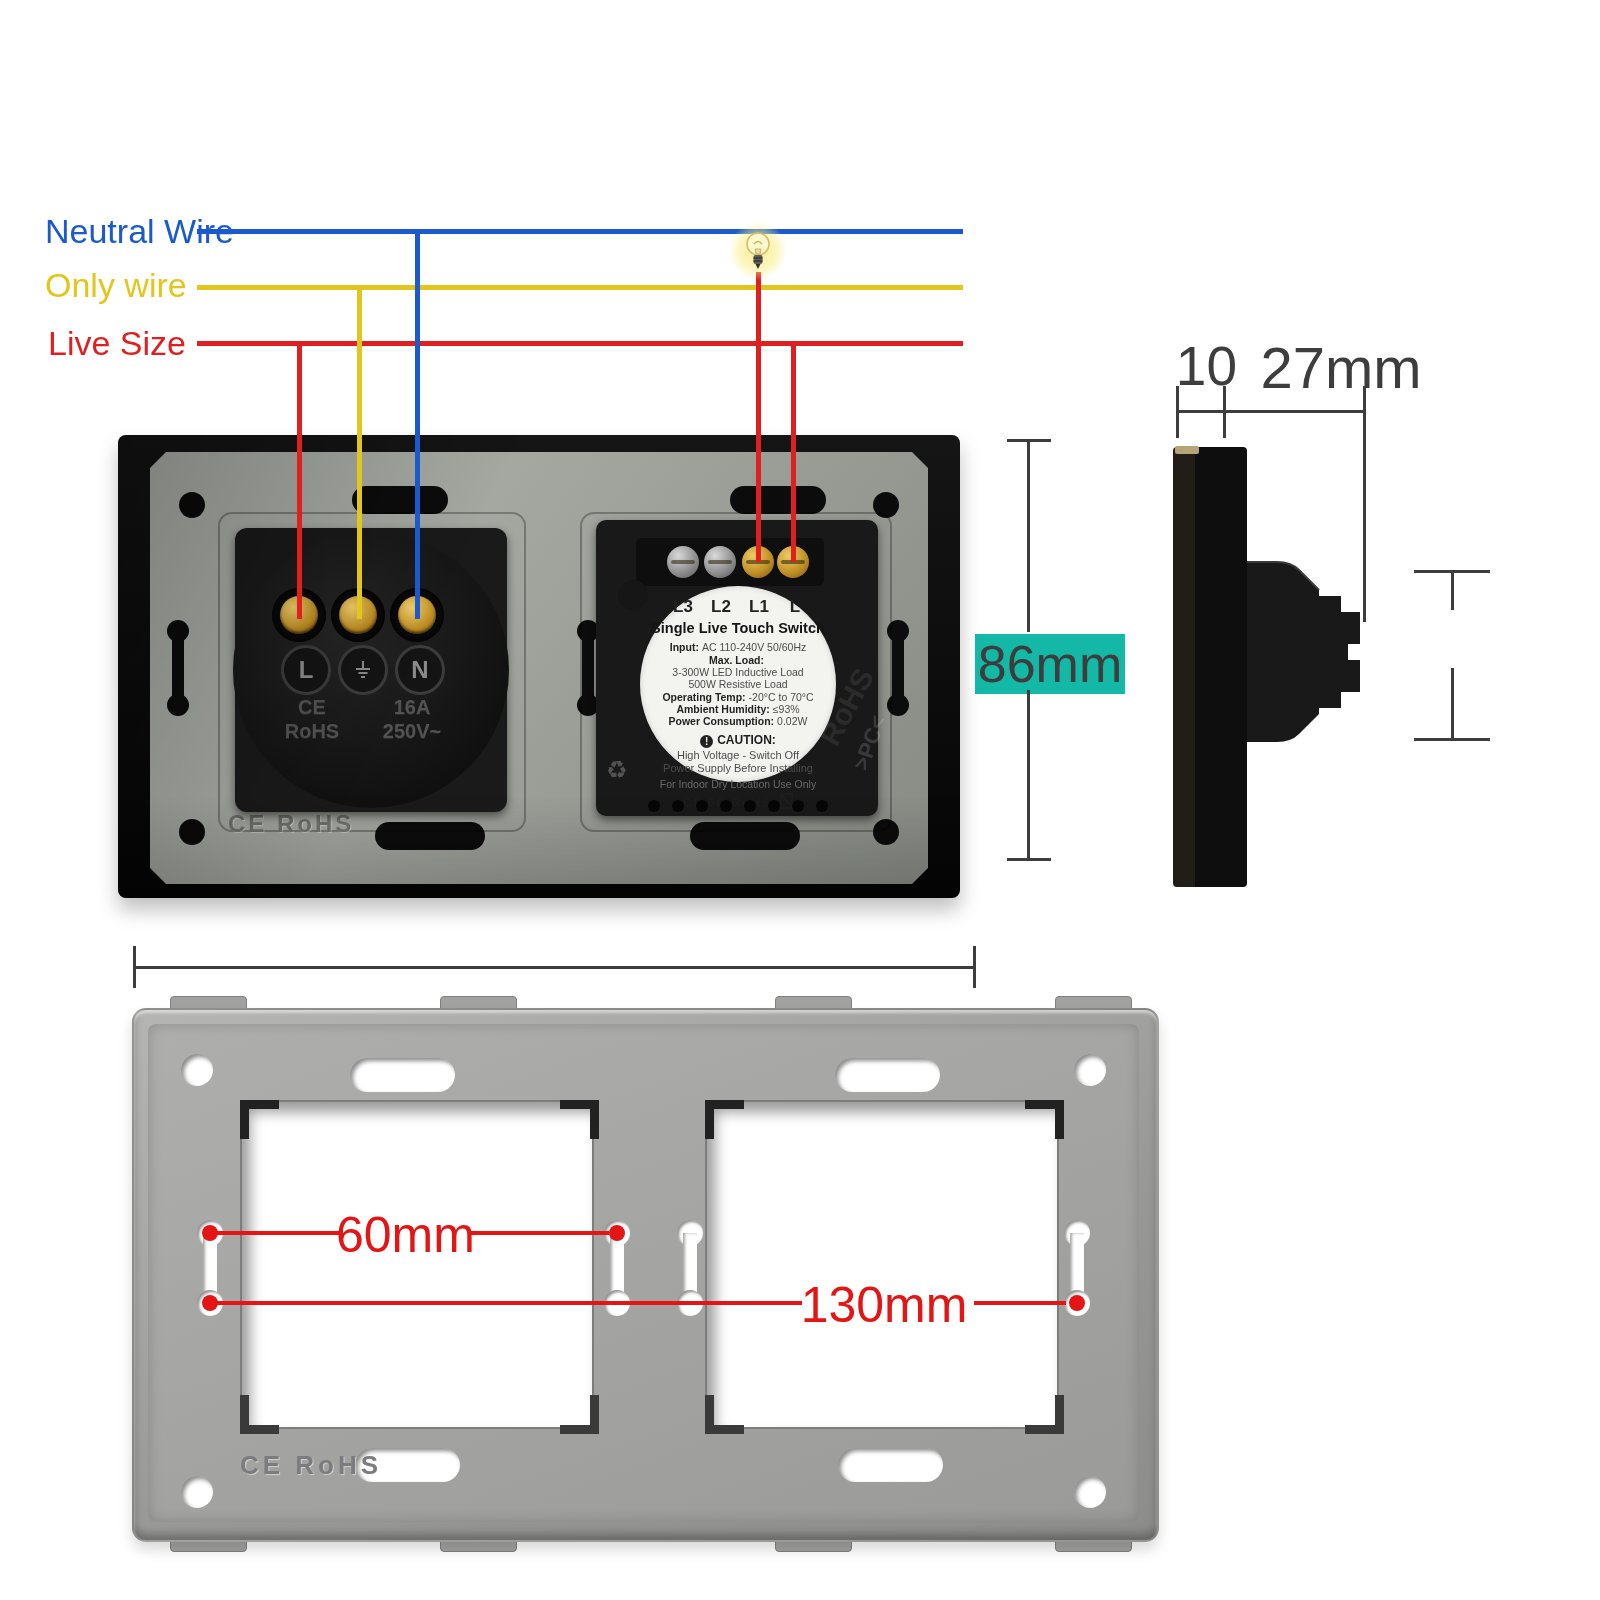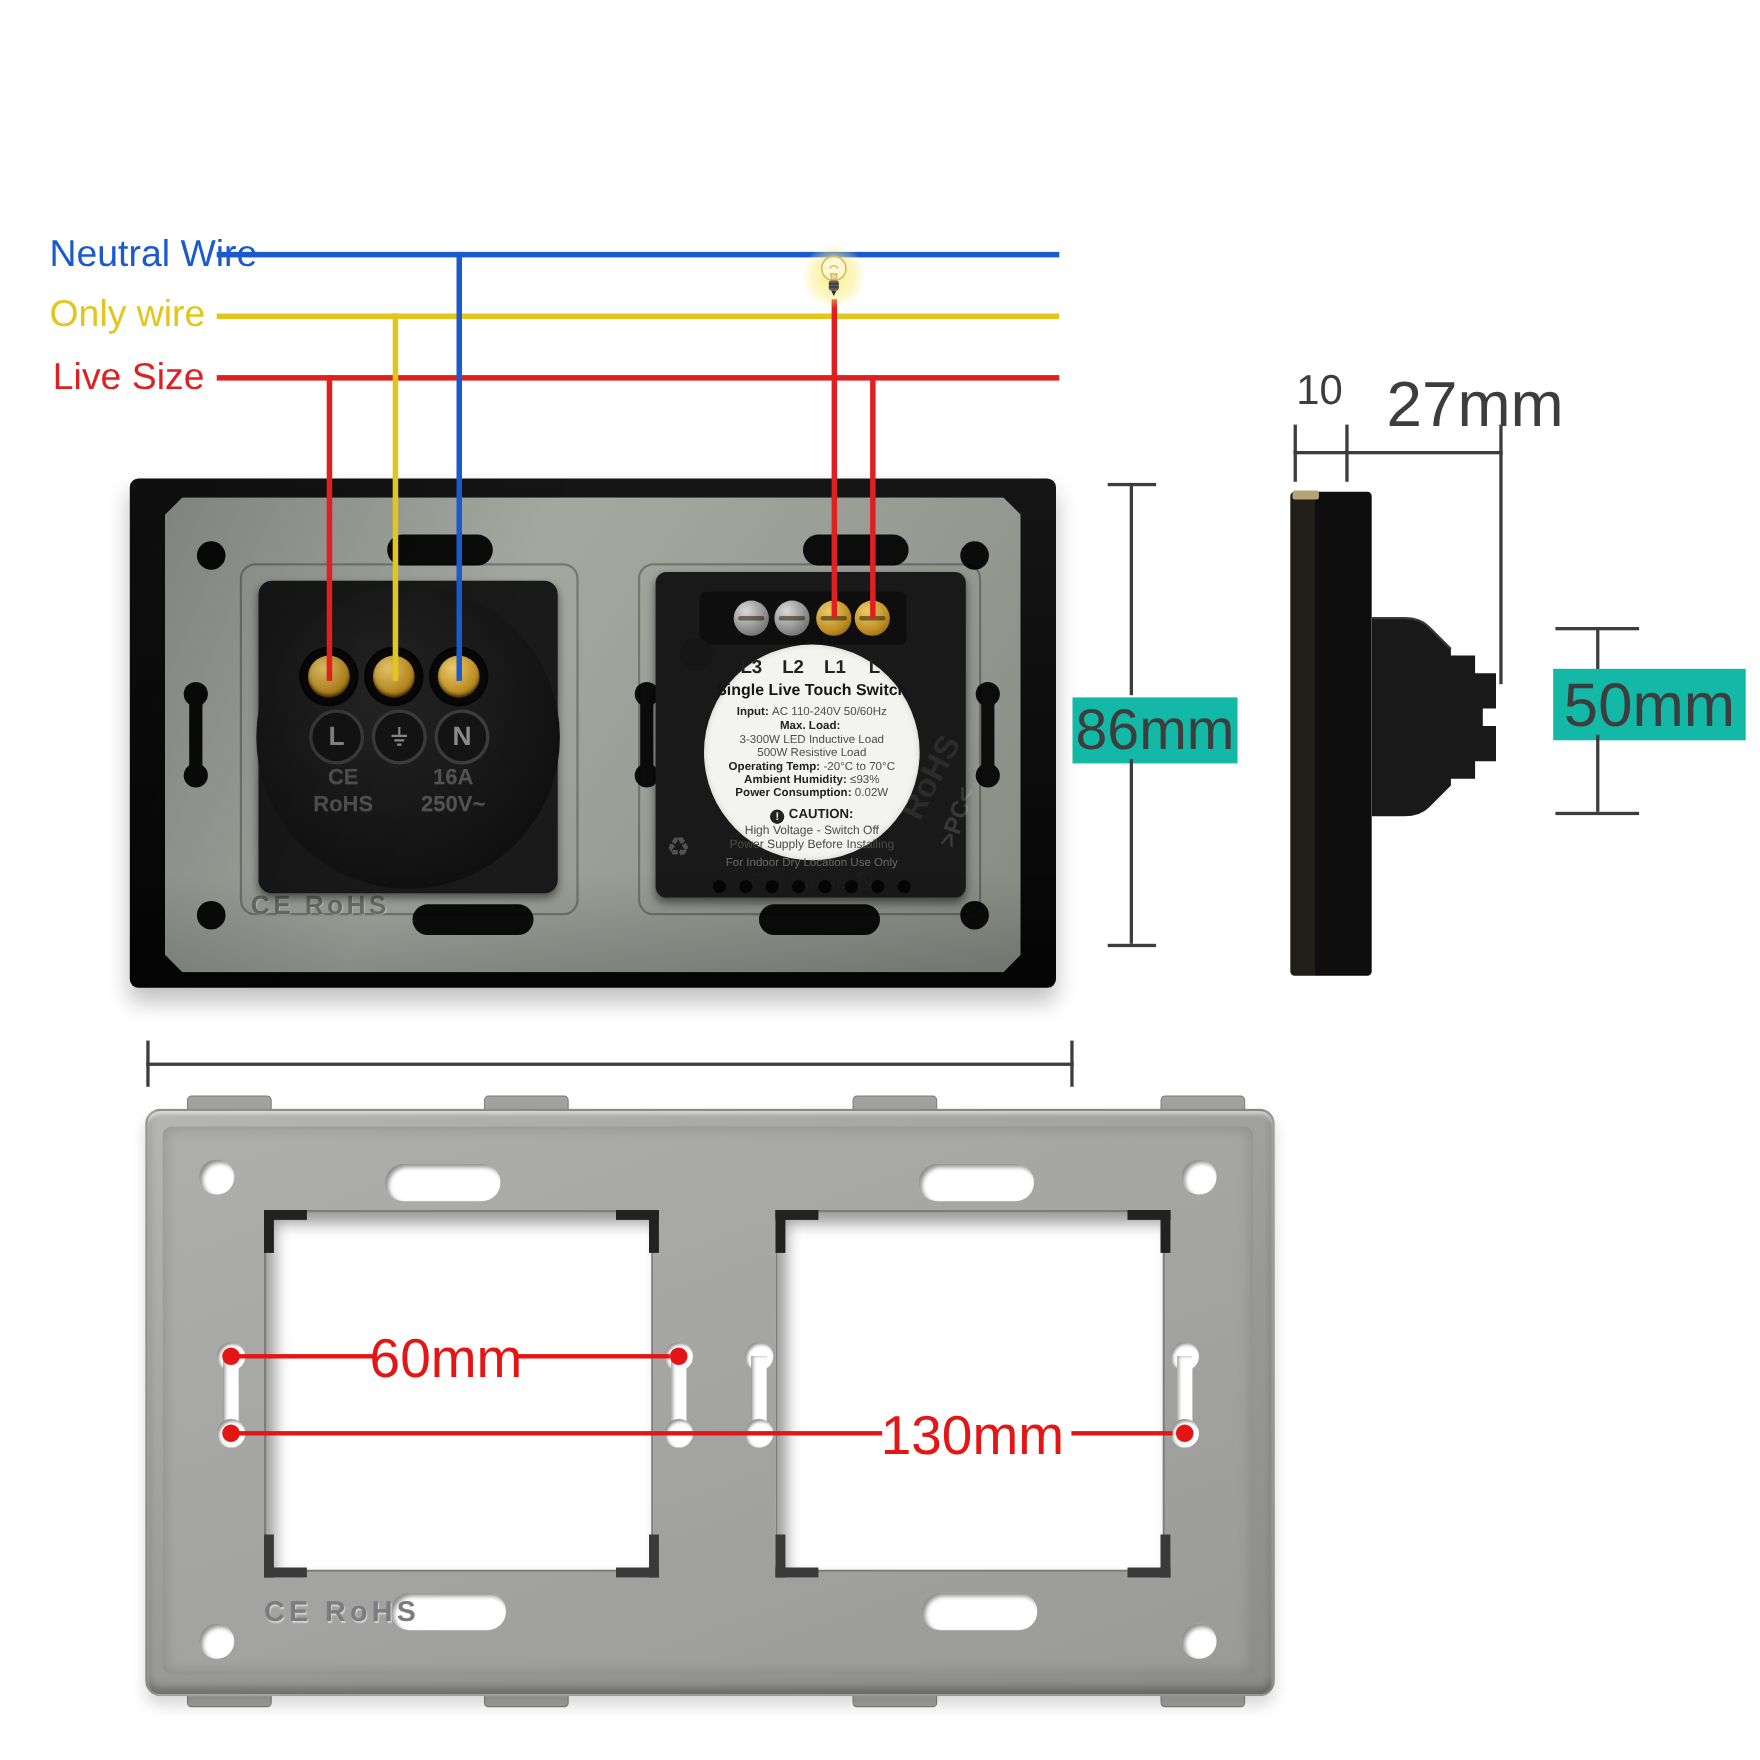--- a/index.html
+++ b/index.html
@@ -246,37 +246,36 @@
   <div class="dim" style="left:1007px;top:439px;width:44px;height:3px;"></div>
   <div class="dim" style="left:1027px;top:439px;width:3px;height:193px;"></div>
   <div class="dim-label" style="left:975px;top:634px;width:150px;font-size:52px;">86mm</div>
   <div class="dim" style="left:1027px;top:690px;width:3px;height:168px;"></div>
   <div class="dim" style="left:1007px;top:858px;width:44px;height:3px;"></div>
 
   <div class="dim" style="left:133px;top:966px;width:843px;height:3px;"></div>
   <div class="dim" style="left:133px;top:946px;width:3px;height:42px;"></div>
   <div class="dim" style="left:973px;top:946px;width:3px;height:42px;"></div>
 
-  <div class="dim-label" style="left:1162px;top:334px;width:75px;font-size:38px;background:transparent;">10</div>
+  <div class="dim-label" style="left:1162px;top:334px;width:75px;font-size:55px;background:transparent;text-align:right;">10</div>
   <div class="dim-label" style="left:1252px;top:334px;width:178px;font-size:58px;background:transparent;">27mm</div>
   <div class="dim" style="left:1176px;top:410px;width:190px;height:3px;"></div>
   <div class="dim" style="left:1176px;top:386px;width:3px;height:52px;"></div>
   <div class="dim" style="left:1223px;top:386px;width:3px;height:52px;"></div>
   <div class="dim" style="left:1363px;top:386px;width:3px;height:236px;"></div>
 
   <div class="side-panel"></div>
   <div class="side-chip"></div>
   <svg class="abs" style="left:1247px;top:560px;" width="120" height="186" viewBox="0 0 120 186">
     <path d="M0,2 L30,2 Q44,2 52,10 L72,30 L72,36 L94,36 L94,52 L113,52 L113,84 L101,84 L101,100 L113,100 L113,132 L94,132 L94,148 L72,148 L72,154 L52,174 Q44,182 30,182 L0,182 Z" fill="#191919"></path>
     <path d="M0,2 L30,2 Q44,2 52,10 L72,30" stroke="#3a3a3a" stroke-width="2" fill="none"></path>
   </svg>
 
   <div class="dim" style="left:1414px;top:570px;width:76px;height:3px;"></div>
   <div class="dim" style="left:1451px;top:570px;width:3px;height:40px;"></div>
-  <div class="dim-label" style="left:1412px;top:608px;width:175px;font-size:56px;">50mm</div>
   <div class="dim" style="left:1451px;top:668px;width:3px;height:70px;"></div>
   <div class="dim" style="left:1414px;top:738px;width:76px;height:3px;"></div>
 
   <div class="btab" style="left:170px;top:996px;"></div>
   <div class="btab" style="left:440px;top:996px;"></div>
   <div class="btab" style="left:775px;top:996px;"></div>
   <div class="btab" style="left:1055px;top:996px;"></div>
   <div class="btab" style="left:170px;top:1534px;"></div>
   <div class="btab" style="left:440px;top:1534px;"></div>
   <div class="btab" style="left:775px;top:1534px;"></div>

